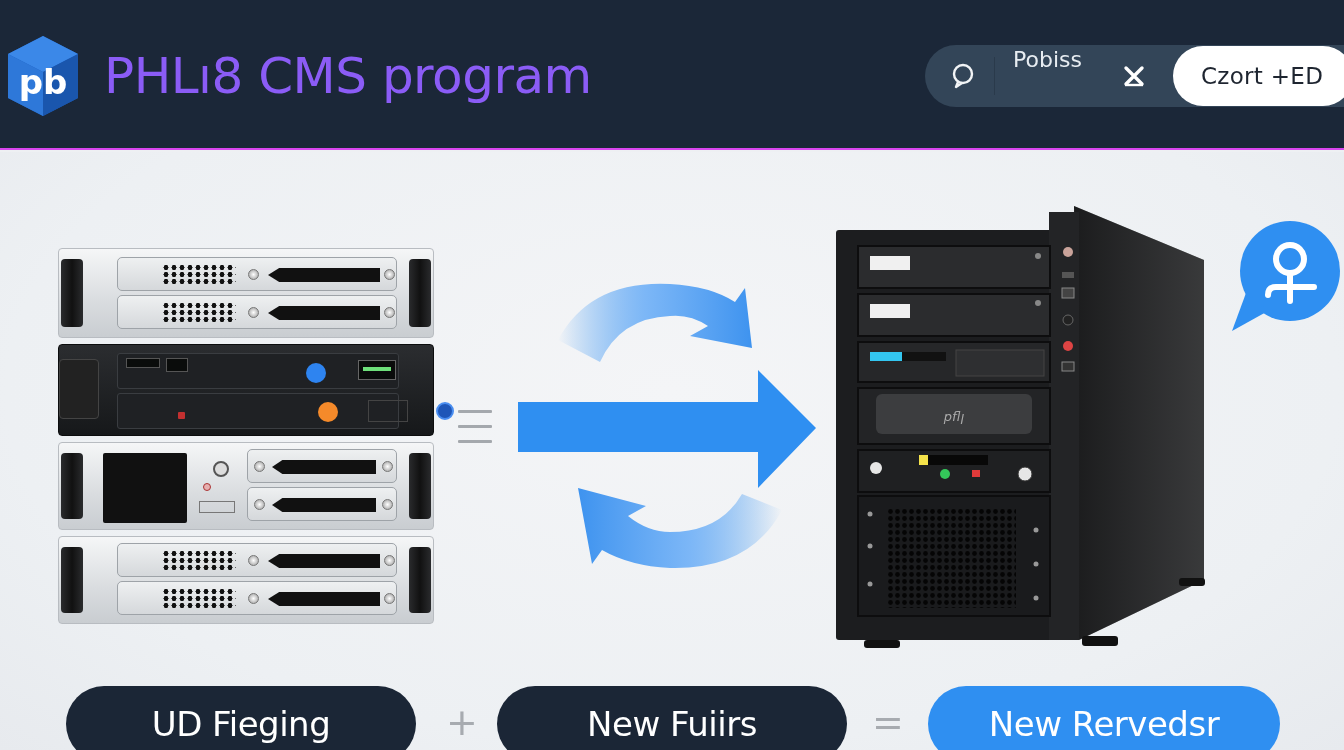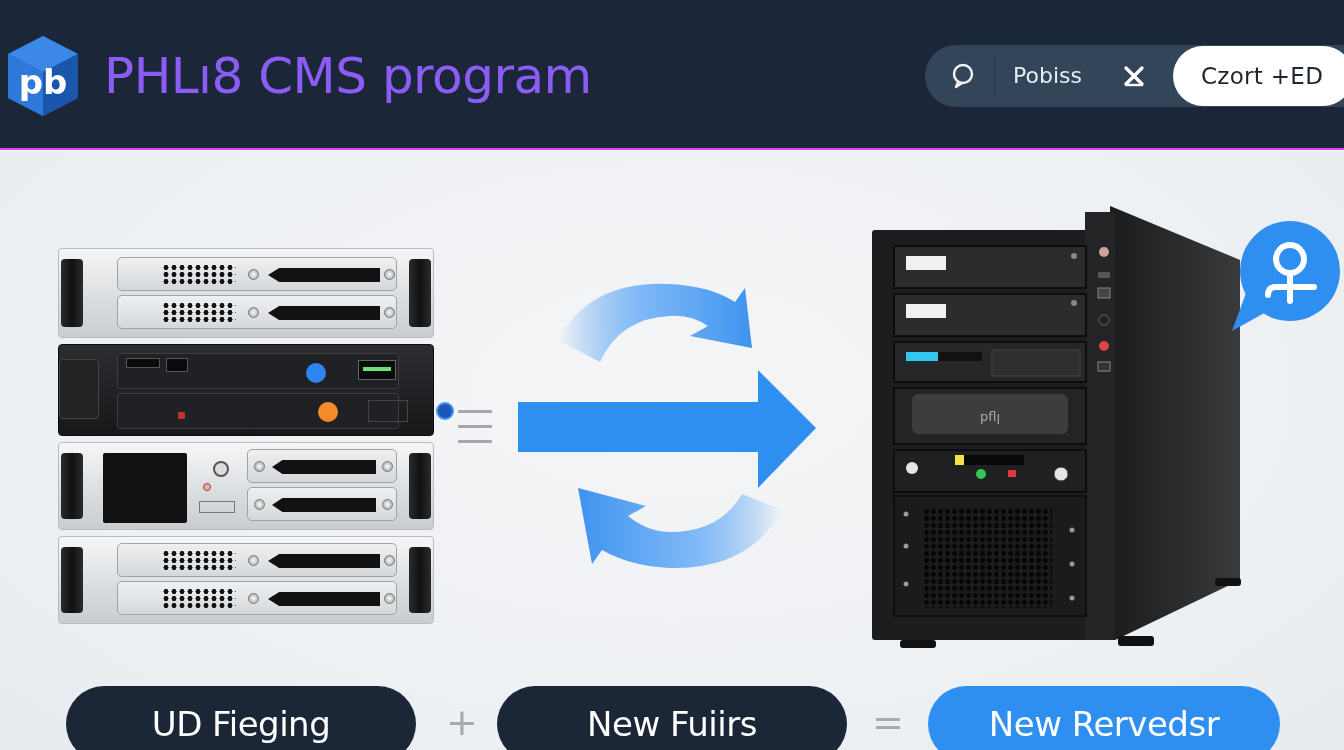--- a/index.html
+++ b/index.html
@@ -31,21 +31,21 @@
   }
   .tb-icon {
     position: absolute; top: 15px; width: 32px; height: 32px;
     display: flex; align-items: center; justify-content: center;
   }
   .tb-icon svg { width: 28px; height: 28px; }
   .tb-divider {
     position: absolute; left: 69px; top: 12px; width: 1px; height: 38px; background: #2a3a4b;
   }
   .tb-label {
-    position: absolute; left: 88px; top: 16px; color: #e8edf2; font-size: 22px; line-height: 30px;
+    position: absolute; left: 88px; top: 0; color: #e8edf2; font-size: 22px; line-height: 30px;
     font-family: "DejaVu Sans", sans-serif;
   }
   .create-btn {
     position: absolute; left: 1173px; top: 46px; width: 180px; height: 60px;
     background: #ffffff; border-radius: 30px;
     color: #1e2530; font-size: 23px; line-height: 60px; padding-left: 28px;
     font-family: "DejaVu Sans", sans-serif; letter-spacing: 0.3px;
     cursor: pointer;
   }
   
@@ -95,21 +95,21 @@
   .dot { position: absolute; border-radius: 50%; }
   .lcd { position: absolute; background: #0a0c0b; border: 1px solid #555; }
   
   .equals-left {
     position: absolute; left: 458px; top: 410px; width: 34px; height: 32px;
   }
   .equals-left div { height: 3px; background: #a4a8ad; margin-bottom: 12px; border-radius: 1px; }
   .arrows { position: absolute; left: 510px; top: 270px; width: 320px; height: 310px; }
   .arrows svg { width: 100%; height: 100%; }
   
-  .tower { position: absolute; left: 860px; top: 200px; width: 430px; height: 460px; }
+  .tower { position: absolute; left: 824px; top: 200px; width: 430px; height: 460px; font-style: italic; }
   .tower svg { width: 100%; height: 100%; }
   .avatar-badge {
     position: absolute; left: 1228px; top: 215px; width: 112px; height: 120px;
   }
   .avatar-badge svg { width: 100%; height: 100%; }
   
   .pill {
     position: absolute; top: 686px; height: 76px; border-radius: 38px;
     color: #ffffff; font-size: 34px; text-align: center; line-height: 76px;
     font-family: "DejaVu Sans", sans-serif; letter-spacing: -0.5px;

